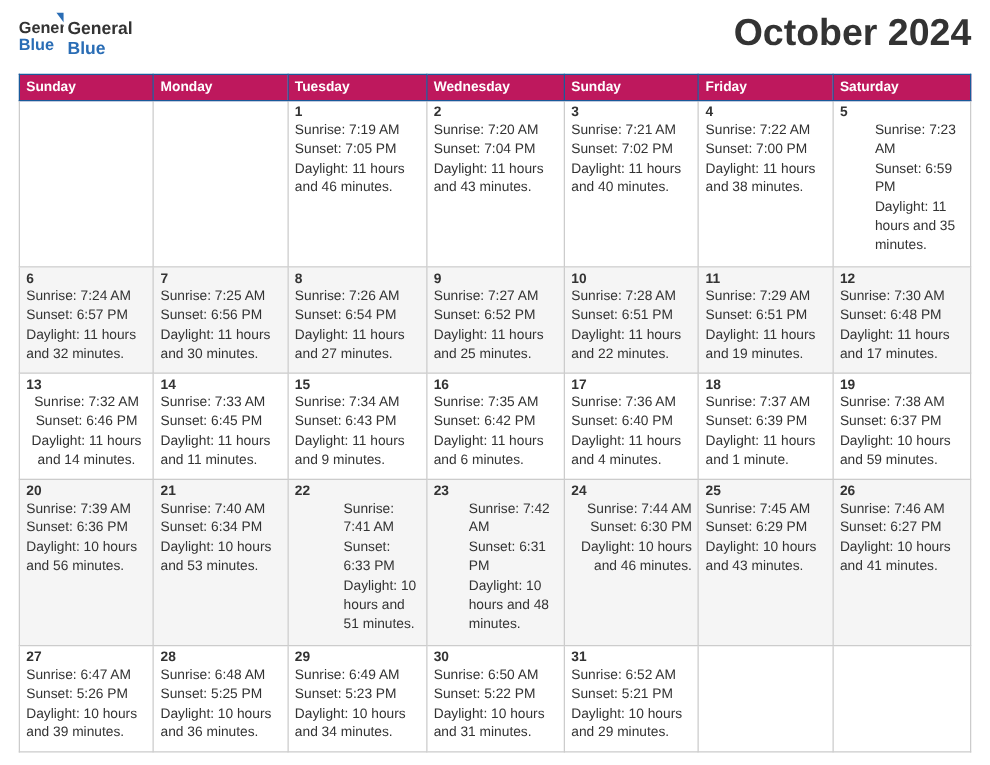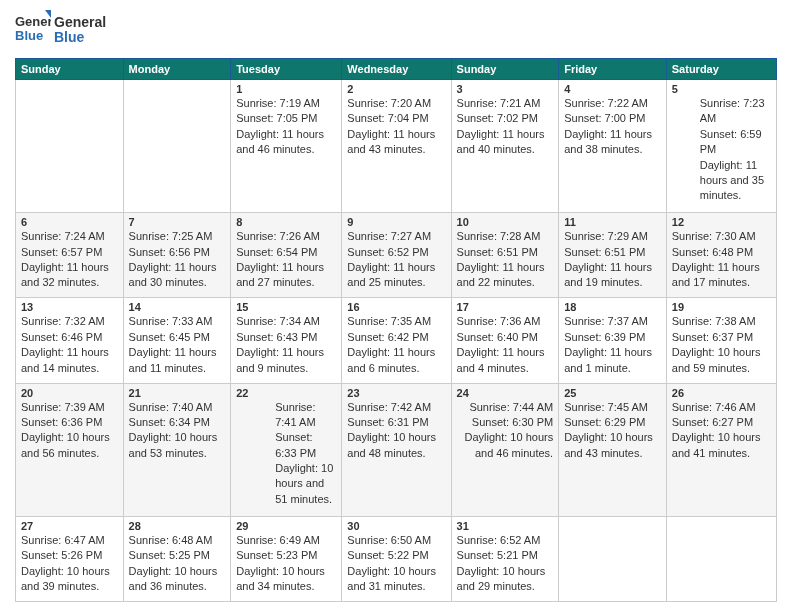--- a/index.html
+++ b/index.html
@@ -39,21 +39,21 @@
     .location {
       font-size: 14px;
       color: #555;
     }
     .calendar-table {
       width: 100%;
       border-collapse: collapse;
       flex: 1;
     }
     .calendar-table th {
-      background-color: #0f766e;
+      background-color: #be185d;
       color: #fff;
       font-size: 11px;
       font-weight: bold;
       padding: 4px 5px;
       text-align: left;
       border: 1px solid #1a5a9a;
     }
     .calendar-table td {
       border: 1px solid #ccc;
       padding: 3px 5px;
@@ -97,20 +97,21 @@
             <polygon points="30,0 36,8 36,0" fill="#2a6db5"></polygon>
           </svg>
         </div>
       </div>
       <div style="display:flex;flex-direction:column;line-height:1.1;">
         <span style="font-size:14px;font-weight:bold;color:#333;">General</span>
         <span style="font-size:14px;font-weight:bold;color:#2a6db5;">Blue</span>
       </div>
     </div>
     <div class="title-block">
+      <div class="month-year">October 2024</div>
     </div>
   </div>
 
   <table class="calendar-table">
     <thead>
       <tr>
         <th>Sunday</th>
         <th>Monday</th>
         <th>Tuesday</th>
         <th>Wednesday</th>
@@ -194,21 +195,21 @@
           <td>
             <span class="day-number">12</span>
             <div class="day-info" style="white-space: pre-line;">Sunrise: 7:30 AM
 Sunset: 6:48 PM
 Daylight: 11 hours and 17 minutes.</div>
           </td>
         </tr>
         <tr>
           <td>
             <span class="day-number">13</span>
-            <div class="day-info" style="white-space: pre-line;">Sunrise: 7:32 AM
+            <div class="day-info" style="white-space: pre-line; text-align: center;">Sunrise: 7:32 AM
 Sunset: 6:46 PM
 Daylight: 11 hours and 14 minutes.</div>
           </td>
           <td>
             <span class="day-number">14</span>
             <div class="day-info" style="white-space: pre-line;">Sunrise: 7:33 AM
 Sunset: 6:45 PM
 Daylight: 11 hours and 11 minutes.</div>
           </td>
           <td>
@@ -256,21 +257,21 @@
 Daylight: 10 hours and 53 minutes.</div>
           </td>
           <td>
             <span class="day-number">22</span>
             <div class="day-info" style="white-space: pre-line; margin-left: 39px;">Sunrise: 7:41 AM
 Sunset: 6:33 PM
 Daylight: 10 hours and 51 minutes.</div>
           </td>
           <td>
             <span class="day-number">23</span>
-            <div class="day-info" style="white-space: pre-line;">Sunrise: 7:42 AM
+            <div class="day-info" style="white-space: pre-line; margin-left: 28px;">Sunrise: 7:42 AM
 Sunset: 6:31 PM
 Daylight: 10 hours and 48 minutes.</div>
           </td>
           <td>
             <span class="day-number">24</span>
             <div class="day-info" style="white-space: pre-line; text-align: right;">Sunrise: 7:44 AM
 Sunset: 6:30 PM
 Daylight: 10 hours and 46 minutes.</div>
           </td>
           <td>

